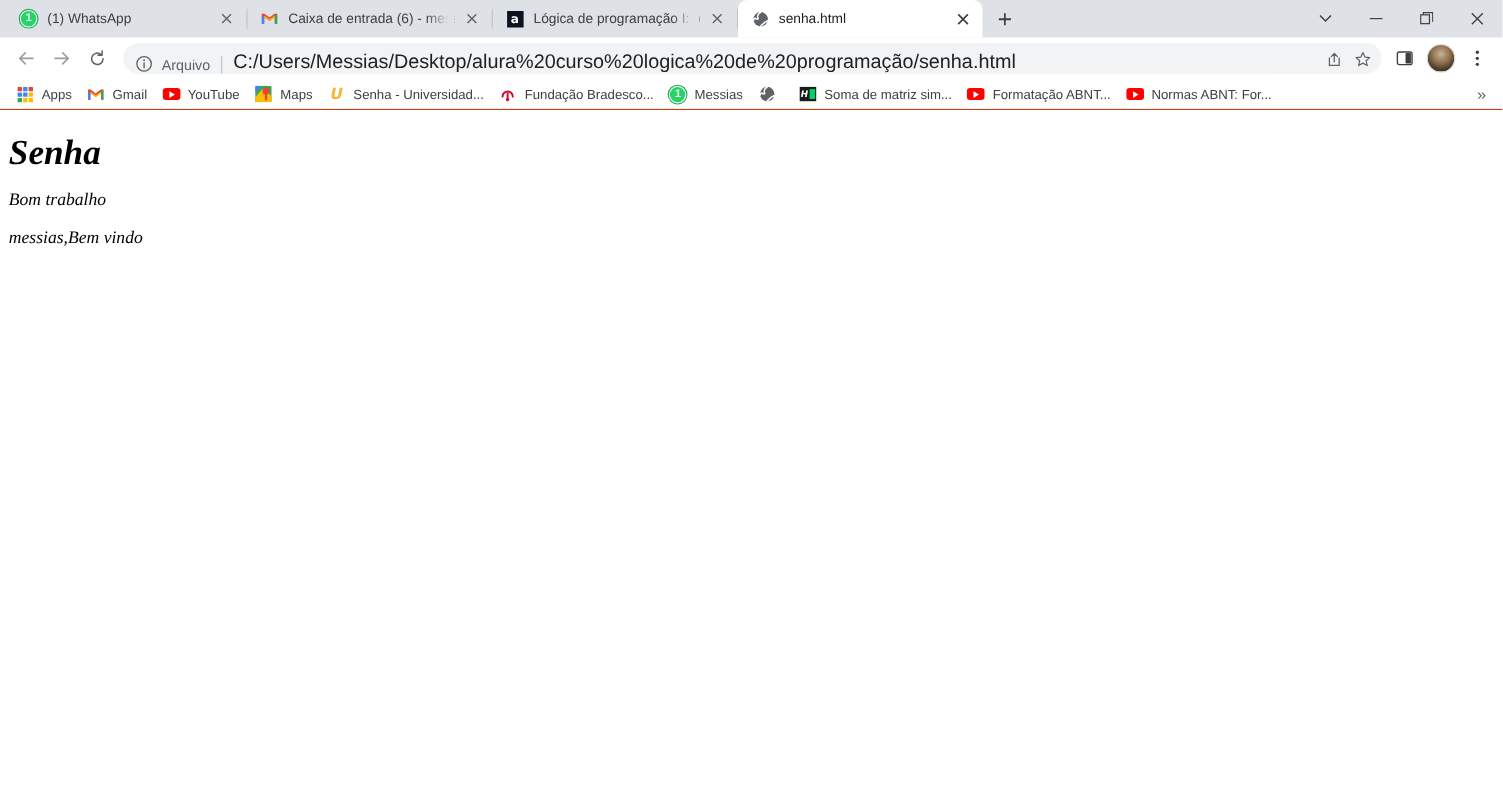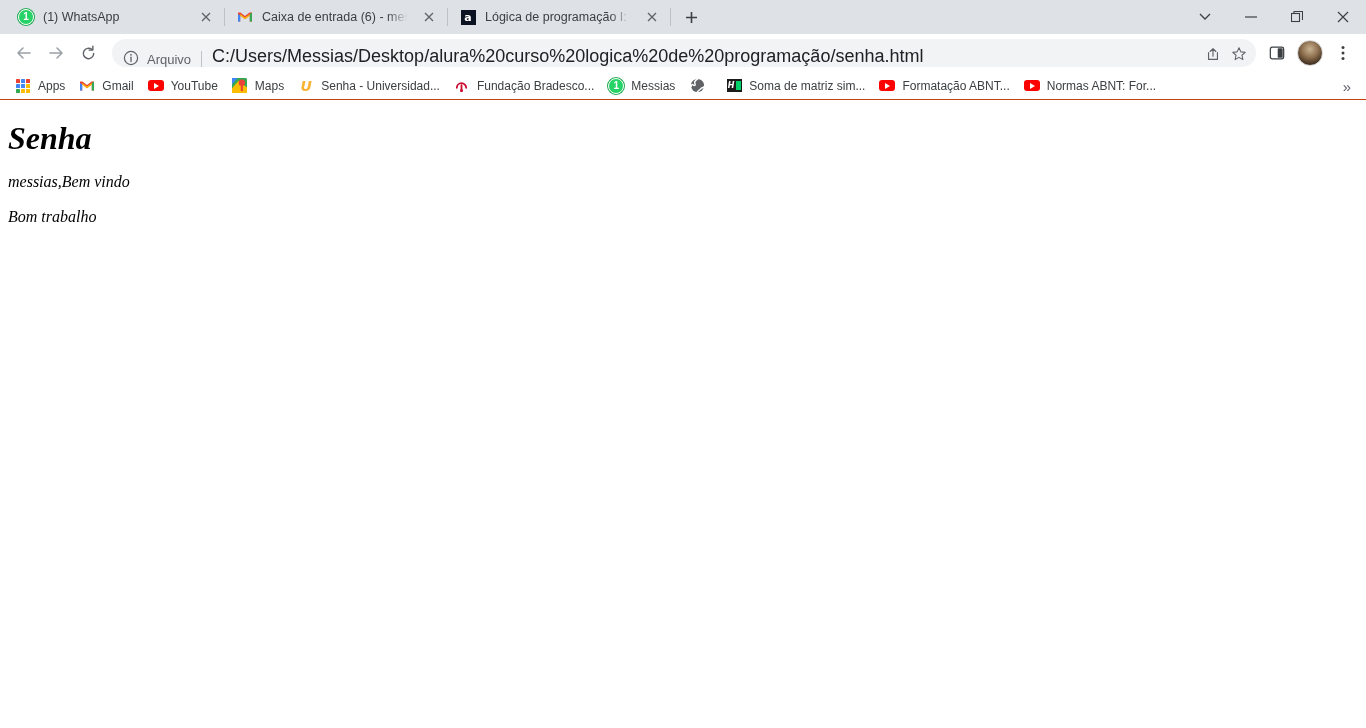--- a/index.html
+++ b/index.html
@@ -311,20 +311,36 @@
     </span>
     <span class="tab-title">Lógica de programação I: os prim</span>
     <span class="tab-close">
       <svg width="10" height="10" viewBox="0 0 10 10">
           <path d="M1 1 L9 9 M9 1 L1 9" stroke="#5f6368" stroke-width="1.3" fill="none"></path>
         </svg>
     </span>
   </div>
   <div class="tab-sep"></div>
 
+  <div class="tab active" style="width:222px;">
+    <span class="tab-fav">
+      <span class="fav-globe">
+        <svg width="15" height="15" viewBox="0 0 16 16">
+          <circle cx="8" cy="8" r="7" fill="#5f6368"></circle>
+          <path d="M8 1.2 C5.4 2.6 4.6 5 5.4 6.6 C6.1 8 4.4 8.3 3.4 7.4 C2.4 6.5 1.2 7.4 1.3 9 M8 14.8 C9 13 10.6 12.8 11.6 11.4 C12.5 10.1 14 10.6 14.7 9.4" stroke="#ffffff" stroke-width="1.5" fill="none" stroke-linecap="round"></path>
+        </svg>
+      </span>
+    </span>
+    <span class="tab-title">senha.html</span>
+    <span class="tab-close">
+      <svg width="11" height="11" viewBox="0 0 10 10">
+          <path d="M1 1 L9 9 M9 1 L1 9" stroke="#3c4043" stroke-width="1.4" fill="none"></path>
+        </svg>
+    </span>
+  </div>
 
   <div class="newtab">
     <svg width="13" height="13" viewBox="0 0 13 13">
         <path d="M6.5 1 L6.5 12 M1 6.5 L12 6.5" stroke="#3c4043" stroke-width="1.6" fill="none"></path>
       </svg>
   </div>
 
   <div class="winctrls">
     <div class="winbtn">
       <svg width="12" height="8" viewBox="0 0 12 8">
@@ -521,16 +537,16 @@
       </span>
     <span>Normas ABNT: For...</span>
   </div>
 
   <div class="bm-overflow">»</div>
 </div>
 
 <div class="page">
   <div class="page-inner">
     <h1>Senha</h1>
+    <p>Bom trabalho</p>
     <p>messias,Bem vindo</p>
-    <p>Bom trabalho</p>
   </div>
 </div>
 
 </body></html>

